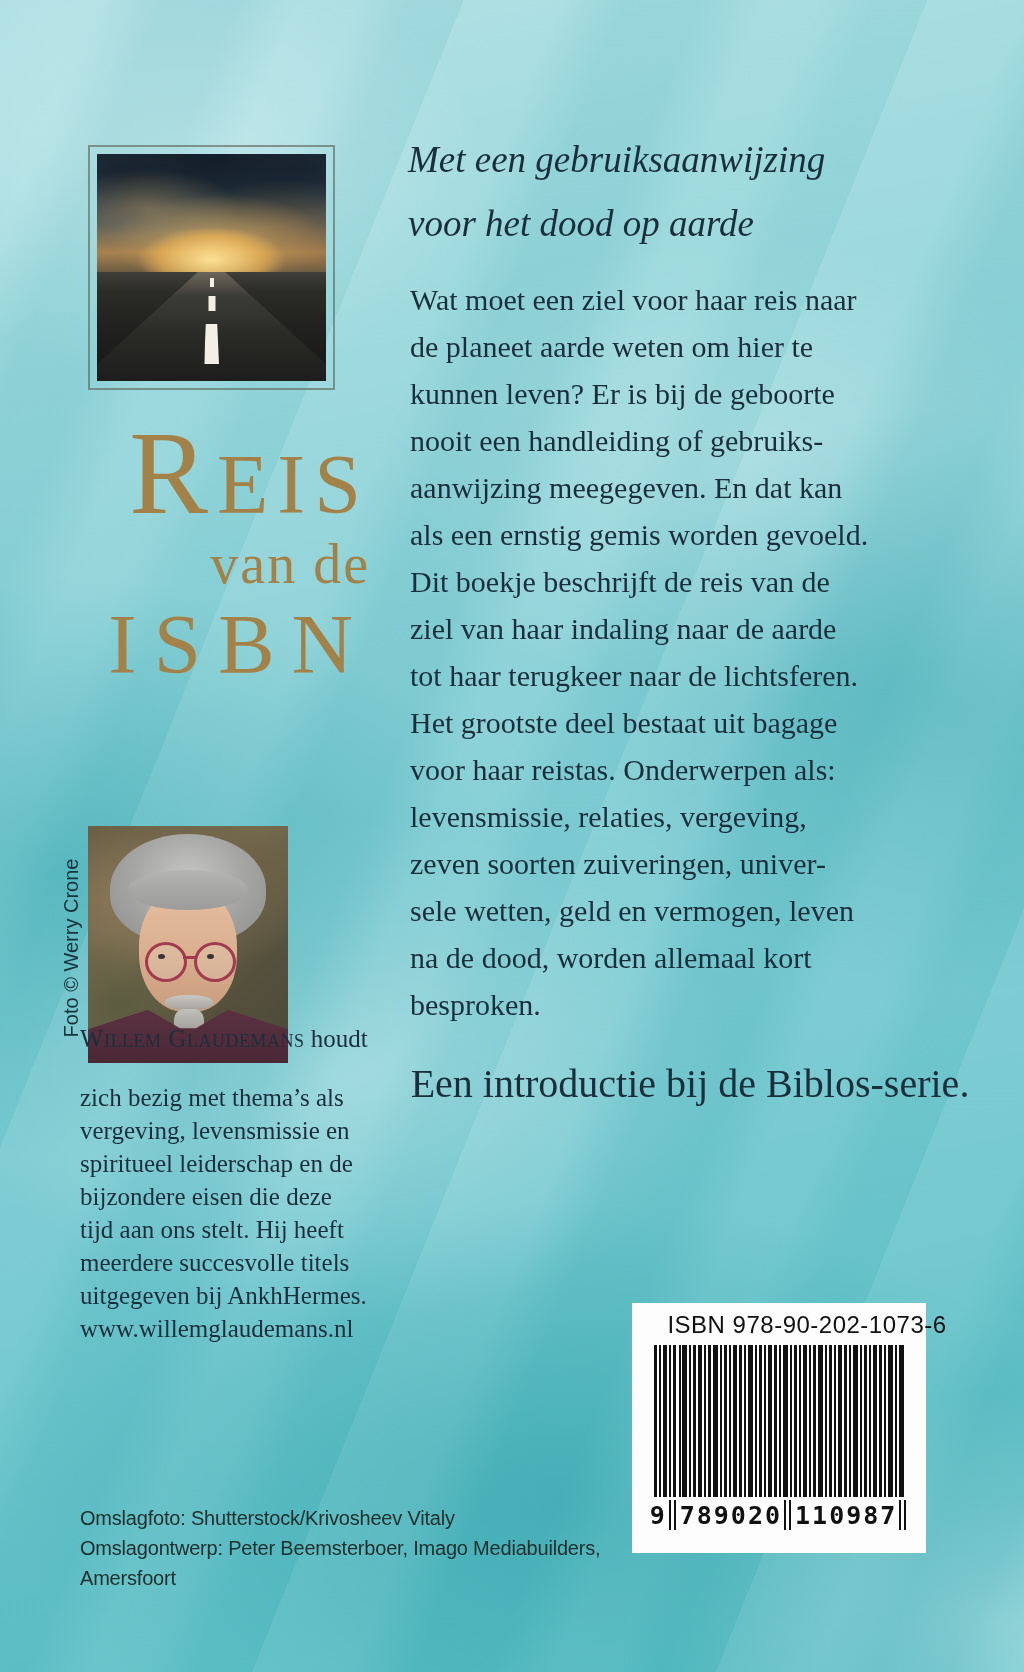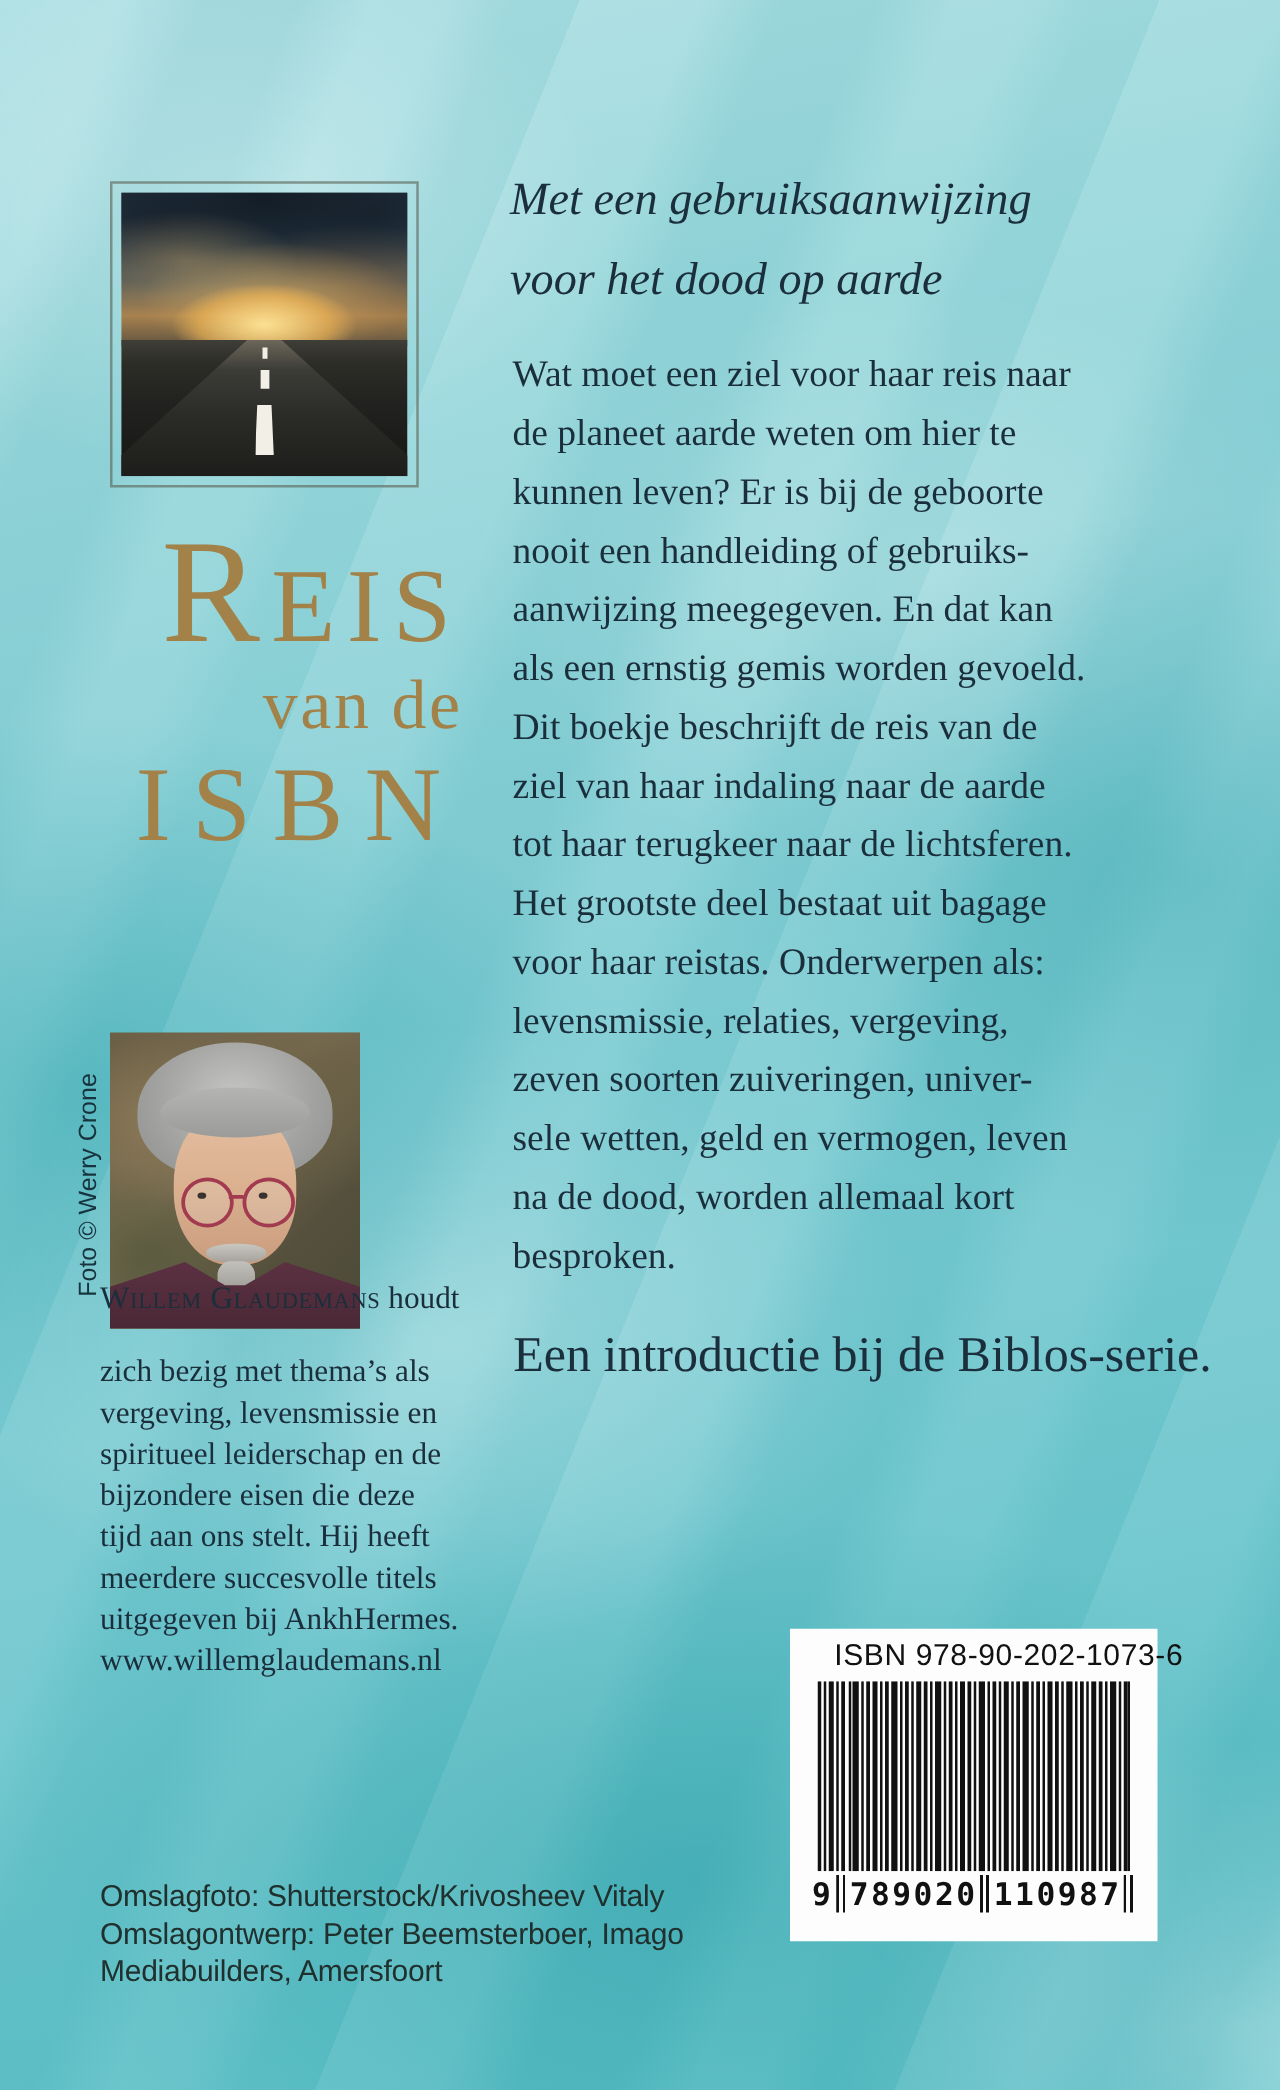--- a/index.html
+++ b/index.html
@@ -83,21 +83,21 @@
     background:linear-gradient(180deg,#5d3243 0%,#4a2836 100%);}
   
   .photo-credit{position:absolute;left:71px;top:948px;transform:translate(-50%,-50%) rotate(-90deg);
     font-family:"Liberation Sans",sans-serif;font-size:20px;color:#17333d;white-space:nowrap;}
   
   .bio{position:absolute;left:80px;top:1022px;width:312px;font-size:25px;line-height:33px;}
   .bio .smallcaps{font-variant:small-caps;letter-spacing:.5px;}
   .bio-rest{white-space:pre-line;margin-top:26px;}
   
   .credits{position:absolute;left:80px;top:1503px;width:560px;
-    font-family:"Liberation Sans",sans-serif;font-size:24px;line-height:30px;
+    font-family:"Liberation Sans",sans-serif;font-size:20px;line-height:30px;
     color:#20302e;white-space:pre-line;letter-spacing:-.2px;}
   
   .barcode-box{position:absolute;left:632px;top:1303px;width:294px;height:250px;background:#fdfdfd;
     font-family:"Liberation Sans",sans-serif;color:#111;}
   .isbn{position:absolute;left:0;top:8px;width:100%;text-align:center;font-size:24px;letter-spacing:.5px;margin-left:28px;}
   .bars{position:absolute;left:22px;top:42px;width:250px;height:152px;}
   .digits{position:absolute;left:14px;top:194px;width:268px;height:36px;display:flex;align-items:center;
     justify-content:center;font-family:"DejaVu Sans Mono",monospace;font-weight:bold;font-size:25px;letter-spacing:2px;}
   .guard{width:9px;height:30px;margin:0 2px;
     background:linear-gradient(90deg,#111 0 2px,transparent 2px 5px,#111 5px 7px,transparent 7px);}

